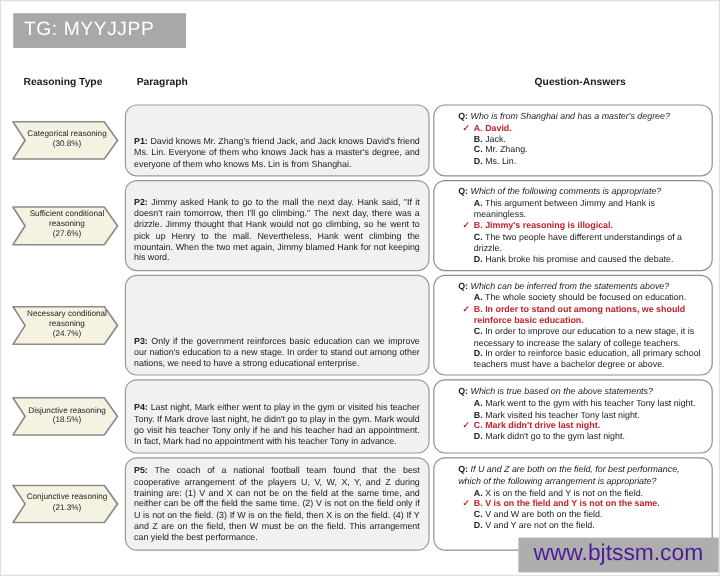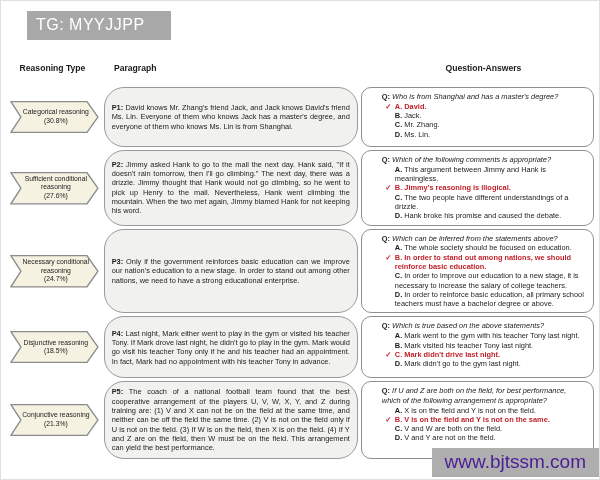--- a/index.html
+++ b/index.html
@@ -9,42 +9,42 @@
     --box-border:#8f8f8f;
     --para-bg:#f1f1ef;
     --tag-bg:#a8a8a8;
     --wm-bg:#aeaeae;
   }
   *{box-sizing:border-box;margin:0;padding:0;}
   html,body{background:#fff;}
   body{font-family:"Liberation Sans",sans-serif;}
   .page{position:relative;width:600px;height:480px;background:#fff;border:1px solid #e0e0e0;overflow:hidden;}
 
-  .tag-banner{position:absolute;left:26px;top:10px;background:var(--tag-bg);color:#fff;
+  .tag-banner{position:absolute;left:10px;top:10px;background:var(--tag-bg);color:#fff;
     font-size:16px;letter-spacing:.5px;padding:5px 26px 6px 9px;}
 
   .table{position:absolute;left:8px;top:62px;right:5px;}
   .col-headers{display:flex;gap:18px;font-weight:bold;font-size:8.6px;color:#1a1a1a;margin-bottom:14px;}
   .col-headers .h-type{width:92px;text-align:center;}
   .col-headers .h-para{width:255px;text-align:left;}
   .col-headers .h-qa{width:234px;text-align:center;}
 
   .row{display:flex;gap:3px;align-items:stretch;margin-bottom:3px;}
   .cell-type{width:92px;display:flex;align-items:center;justify-content:center;}
   .cell-para{width:255px;display:flex;}
   .cell-qa{width:234px;display:flex;}
 
   .banner{position:relative;width:100%;min-height:34px;display:flex;align-items:center;justify-content:center;}
   .banner svg{position:absolute;inset:0;width:100%;height:100%;}
   .banner-text{position:relative;z-index:1;text-align:center;font-size:6.8px;line-height:1.3;
     color:#222;padding:4px 11px 4px 13px;width:100%;}
 
-  .para-box{flex:1;background:var(--para-bg);border:1px solid #9a9a9a;border-radius:20px;
+  .para-box{flex:1;background:var(--para-bg);border:1px solid #9a9a9a;border-radius:10px;
     padding:5px 7px;font-size:7.4px;line-height:9.3px;color:#1c1c1c;text-align:justify;
-    display:flex;flex-direction:column;justify-content:center;}
+    display:flex;flex-direction:column;justify-content:flex-end;}
   .p-label{font-weight:bold;}
 
   .qa-box{flex:1;background:#fff;border:1px solid var(--box-border);border-radius:10px;
     padding:4px 7px 4px 20px;font-size:7.4px;line-height:9.3px;color:#1c1c1c;}
   .q-label{font-weight:bold;}
   .q-text{font-style:italic;}
   .opts{margin-left:13px;margin-top:.5px;}
   .opt{position:relative;}
   .opt .letter{font-weight:bold;}
   .opt .check{position:absolute;left:-9.5px;top:0;color:var(--correct);font-weight:bold;}

